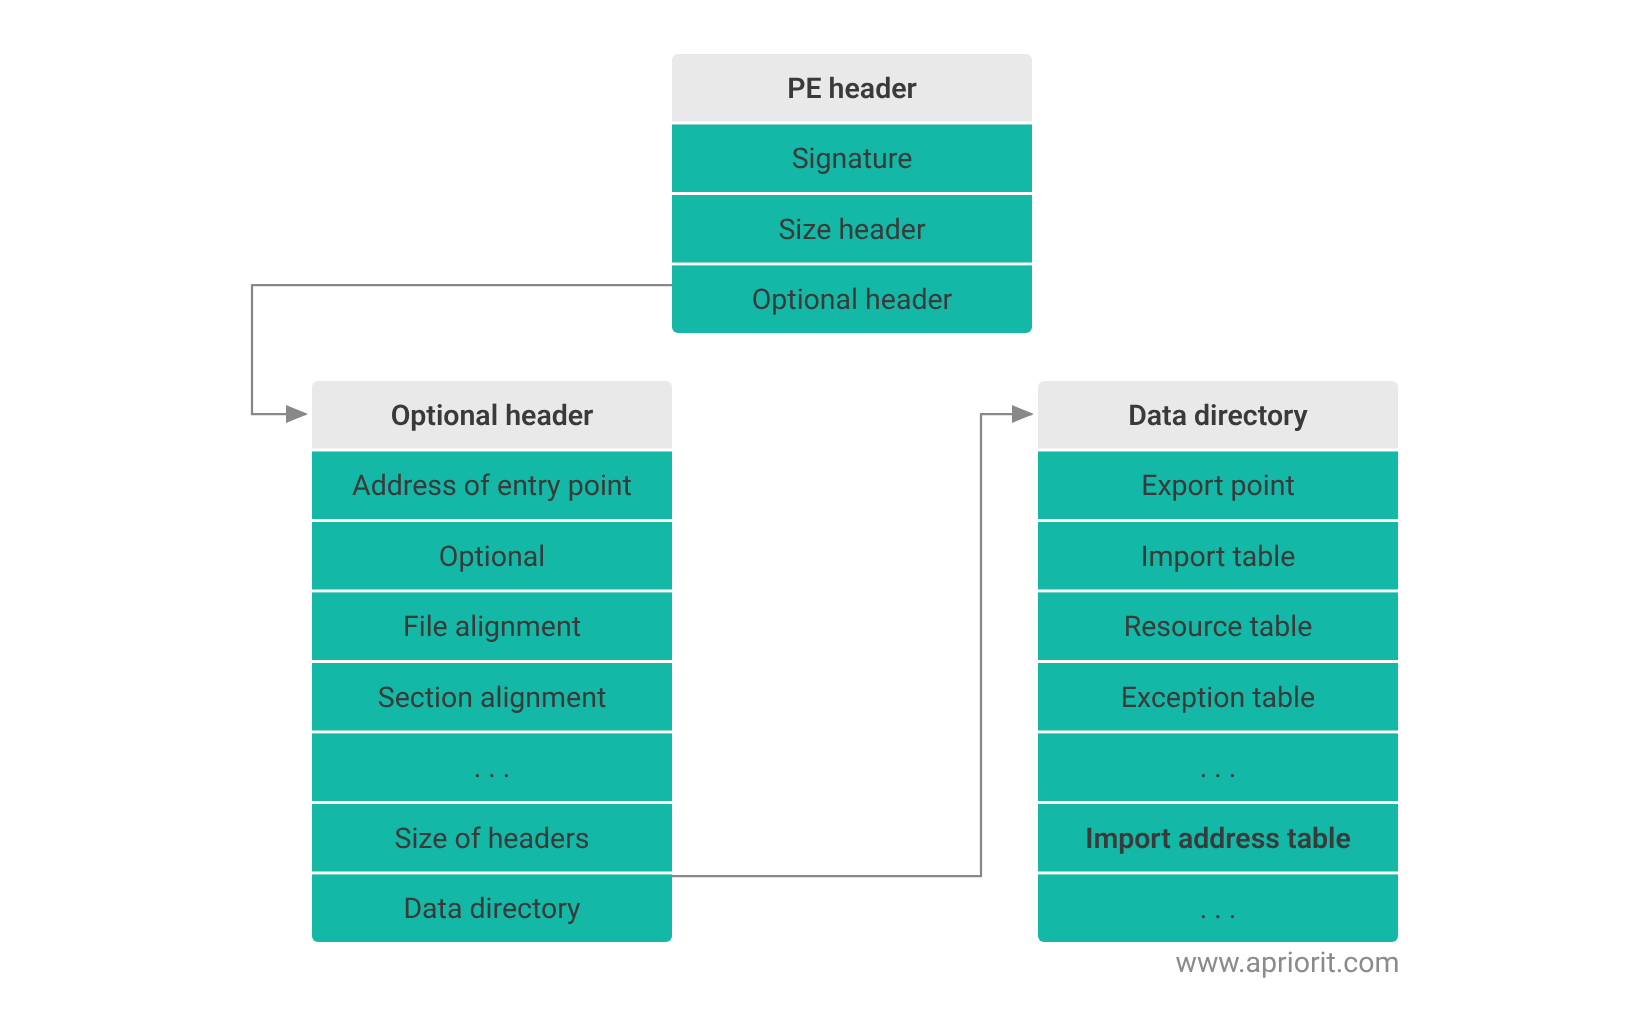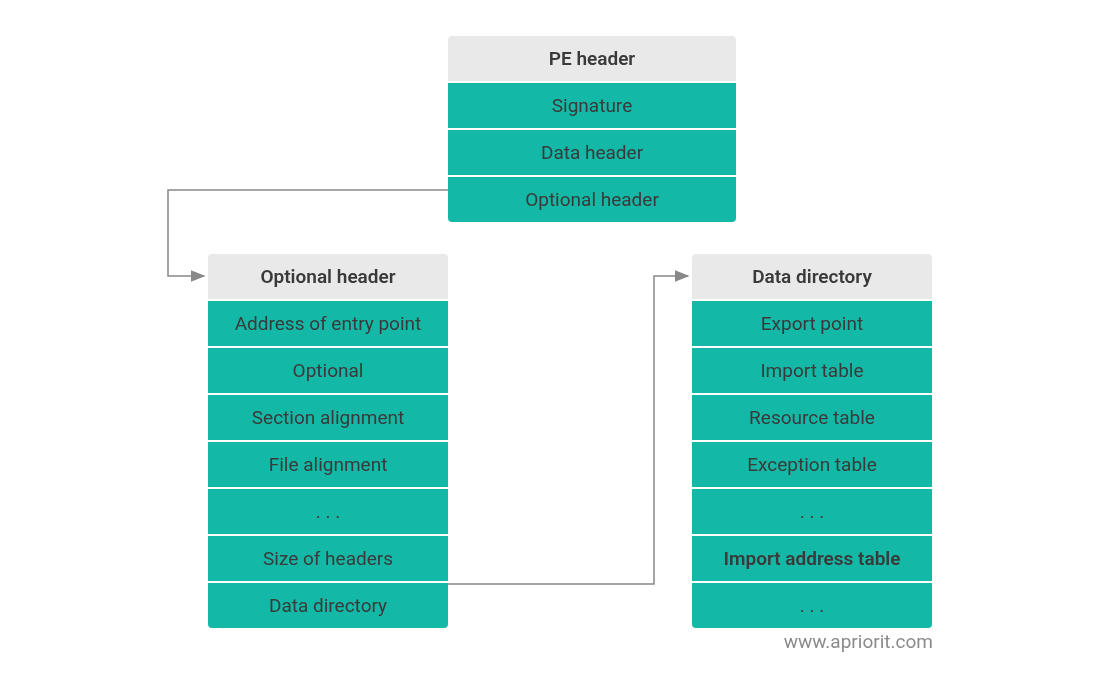--- a/index.html
+++ b/index.html
@@ -48,33 +48,33 @@
     svg.connector {
       position: absolute;
       top: 0;
       left: 0;
       pointer-events: none;
     }
   </style>
 </head>
 <body>
 
-<div class="box" style="left:448px; top:36px; width:288px;">
+<div class="box" style="left:448px; top:36px; width:240px;">
   <div class="cell header">PE header</div>
   <div class="cell">Signature</div>
-  <div class="cell">Data header</div>
+  <div class="cell">Size header</div>
   <div class="cell">Optional header</div>
 </div>
 
 <div class="box" style="left:208px; top:254px; width:240px;">
   <div class="cell header">Optional header</div>
   <div class="cell">Address of entry point</div>
   <div class="cell">Optional</div>
+  <div class="cell">File alignment</div>
   <div class="cell">Section alignment</div>
-  <div class="cell">File alignment</div>
   <div class="cell">. . .</div>
   <div class="cell">Size of headers</div>
   <div class="cell">Data directory</div>
 </div>
 
 <div class="box" style="left:692px; top:254px; width:240px;">
   <div class="cell header">Data directory</div>
   <div class="cell">Export point</div>
   <div class="cell">Import table</div>
   <div class="cell">Resource table</div>

